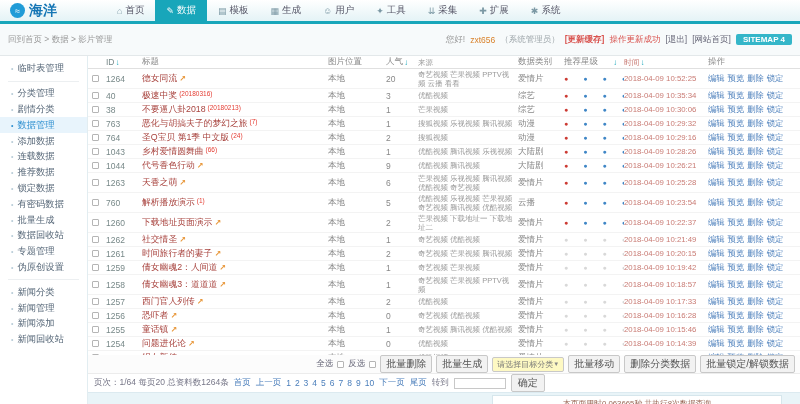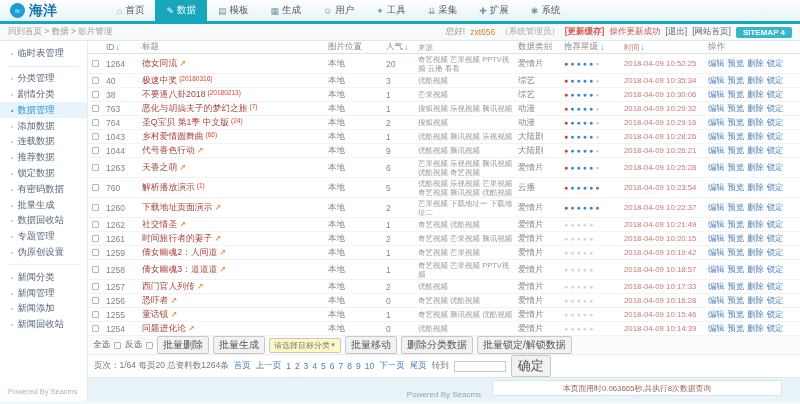--- a/index.html
+++ b/index.html
@@ -11,21 +11,21 @@
 .logo{display:flex;align-items:center;gap:4px;padding:0 10px;width:96px;}
 .logo-circle{width:15px;height:15px;border-radius:50%;background:#1f9bd7;color:#fff;font-size:9px;display:flex;align-items:center;justify-content:center;}
 .logo-text{font-size:14px;font-weight:bold;color:#1576b5;}
 #nav{display:flex;align-items:stretch;margin-left:10px;}
 .nav-item{display:flex;align-items:center;gap:3px;padding:0 11px;font-size:9.5px;color:#556;cursor:pointer;}
 .nav-ico{font-size:9px;color:#7b98a4;}
 .nav-item.active{background:#18a6ba;color:#fff;}
 .nav-item.active .nav-ico{color:#fff;}
 
 
-.bar2{height:17px;display:flex;align-items:center;justify-content:space-between;background:#f7fafb;border-bottom:1px solid #e3e8ea;padding:0 8px;font-size:8.5px;color:#999;}
+.bar2{height:32px;display:flex;align-items:center;justify-content:space-between;background:#f7fafb;border-bottom:1px solid #e3e8ea;padding:0 8px;font-size:8.5px;color:#999;}
 .userbar{display:flex;align-items:center;gap:5px;white-space:nowrap;}
 .u-name{color:#d9822b;}
 .u-role{color:#a0a8ac;}
 .u-cache{color:#d9534f;font-weight:bold;cursor:pointer;}
 .u-status{color:#d9534f;}
 .u-link{color:#667;cursor:pointer;}
 .u-version{background:#35b6c9;color:#fff;border-radius:2px;padding:1px 7px;font-size:8px;font-weight:bold;cursor:pointer;}
 
 
 .content{display:flex;height:360px;}
@@ -46,43 +46,43 @@
 .tbody{flex:1;overflow:hidden;}
 .trow{display:flex;align-items:center;border-bottom:1px solid #f3f3f3;padding:.5px 0;}
 .td{font-size:8.5px;color:#888;padding-right:3px;overflow:hidden;}
 .w0{width:18px;display:flex;justify-content:center;flex:0 0 18px;}
 .w1{width:36px;flex:0 0 36px;color:#788;}
 .w2{width:186px;flex:0 0 186px;display:flex;align-items:center;gap:2px;}
 .w3{width:58px;flex:0 0 58px;}
 .w4{width:32px;flex:0 0 32px;}
 .w5{width:100px;flex:0 0 100px;font-size:7.5px;line-height:1.2;color:#9a9a9a;}
 .w6{width:46px;flex:0 0 46px;}
-.w7{width:60px;flex:0 0 60px;display:flex;gap:2px;align-items:center;}
+.w7{width:60px;flex:0 0 60px;display:flex;gap:15px;align-items:center;}
 .w8{width:84px;flex:0 0 84px;font-size:7.8px;color:#c97b74;}
 .w9{width:80px;flex:0 0 80px;display:flex;gap:3px;}
 .cb{width:7px;height:7px;border:1px solid #b5b5b5;background:#fff;border-radius:1px;display:inline-block;cursor:pointer;}
 .t-title{color:#a8433e;font-size:8.8px;cursor:pointer;white-space:nowrap;overflow:hidden;}
 .t-sup{color:#e43c32;font-size:6.5px;transform:translateY(-2px);}
 .t-arrow{color:#e8973a;font-size:8px;font-weight:bold;}
 .star{font-size:7px;line-height:1;}
 .star-r{color:#cc3a33;}.star-b{color:#3f86c6;}.star-g{color:#d8d8d8;}
 .op{color:#4a7ebb;cursor:pointer;font-size:8.3px;white-space:nowrap;}
 
 
-.batchbar{flex:0 0 17px;display:flex;align-items:center;gap:4px;padding:0 5px;border-bottom:1px solid #ececec;font-size:8.5px;background:#fcfcfc;white-space:nowrap;}
+.batchbar{flex:0 0 17px;display:flex;align-items:center;gap:4px;padding:0 5px;border-bottom:1px solid #ececec;font-size:8.5px;background:#fcfcfc;white-space:nowrap;justify-content:flex-end;}
 .bb-label{color:#667;}
 .bb-btn{background:#f2f2f2;border:1px solid #c8c8c8;border-radius:2px;padding:1px 5px;font-size:10px;color:#555;cursor:pointer;}
 .bb-select{background:#fef9c3;border:1px solid #c8c8c8;border-radius:2px;padding:1px 4px;font-size:8px;color:#777;display:flex;gap:0;align-items:center;cursor:pointer;}
 .bb-caret{font-size:6px;color:#888;}
 
 
 .pagebar{flex:0 0 17px;display:flex;align-items:center;gap:5px;padding:0 6px;font-size:8.5px;color:#778;white-space:nowrap;}
 .pg-link{color:#4a7ebb;cursor:pointer;}
 .pg-input{width:52px;height:11px;border:1px solid #c8c8c8;background:#fff;font-size:8px;}
-.pg-btn{background:#f2f2f2;border:1px solid #c8c8c8;border-radius:2px;padding:1px 6px;font-size:13px;color:#555;cursor:pointer;}
+.pg-btn{background:#f2f2f2;border:1px solid #c8c8c8;border-radius:2px;padding:1px 6px;font-size:10px;color:#555;cursor:pointer;}
 
 
 .footer{flex:0 0 24px;background:#e9f4f8;position:relative;border-top:1px solid #dceaf0;}
 .f-stats{position:absolute;right:18px;top:2px;width:290px;background:#fff;border:1px solid #d6e6ec;text-align:center;font-size:7.8px;color:#996655;padding:1.5px 2px;}
 .f-powered{position:absolute;left:0;right:0;bottom:2px;text-align:center;font-size:8px;color:#7fa9bc;}
 </style>
 </head>
 <body>
 
 <div class="app">

